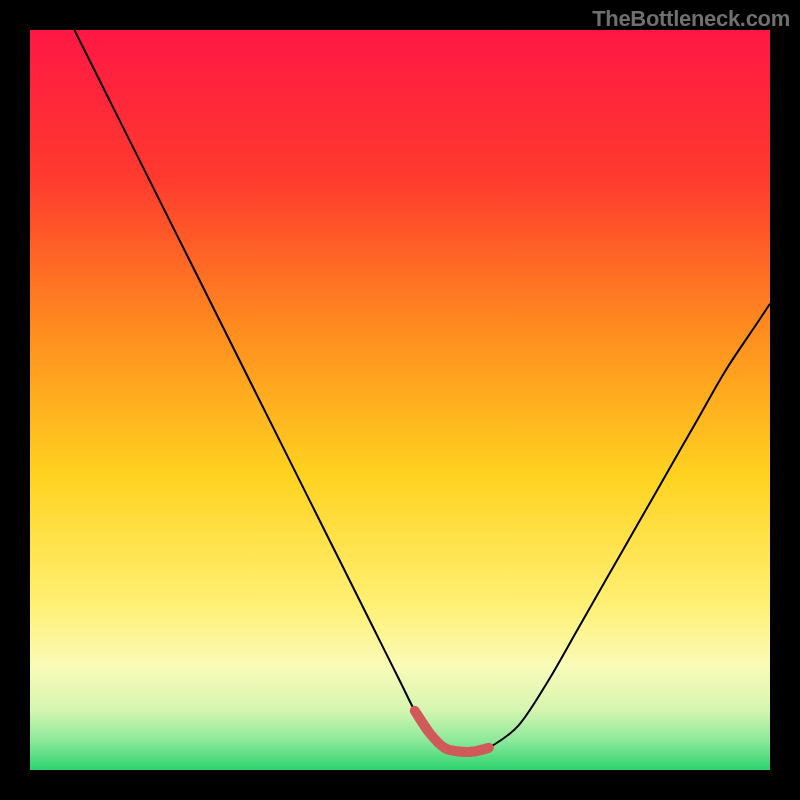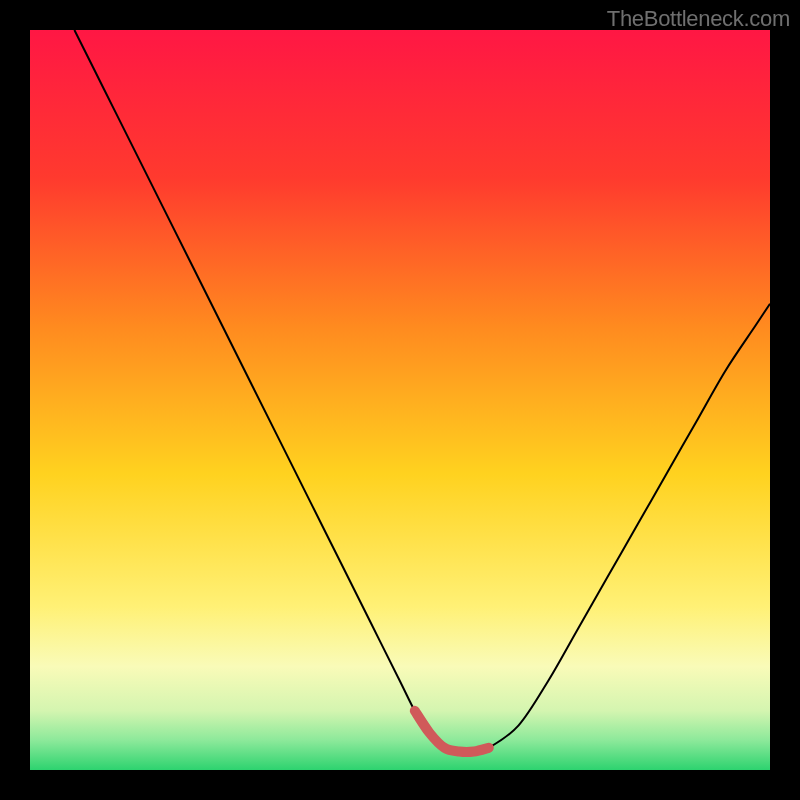--- a/index.html
+++ b/index.html
@@ -10,21 +10,21 @@
     position: relative;
     overflow: hidden;
     font-family: Arial, Helvetica, sans-serif;
   }
   .attribution {
     position: absolute;
     top: 6px;
     right: 10px;
     color: #6f6f6f;
     font-size: 22px;
-    font-weight: 400;
+    font-weight: 700;
     z-index: 10;
     letter-spacing: -0.3px;
   }
   .frame {
     position: absolute;
     top: 30px;
     left: 30px;
     width: 740px;
     height: 740px;
     background: #000;

